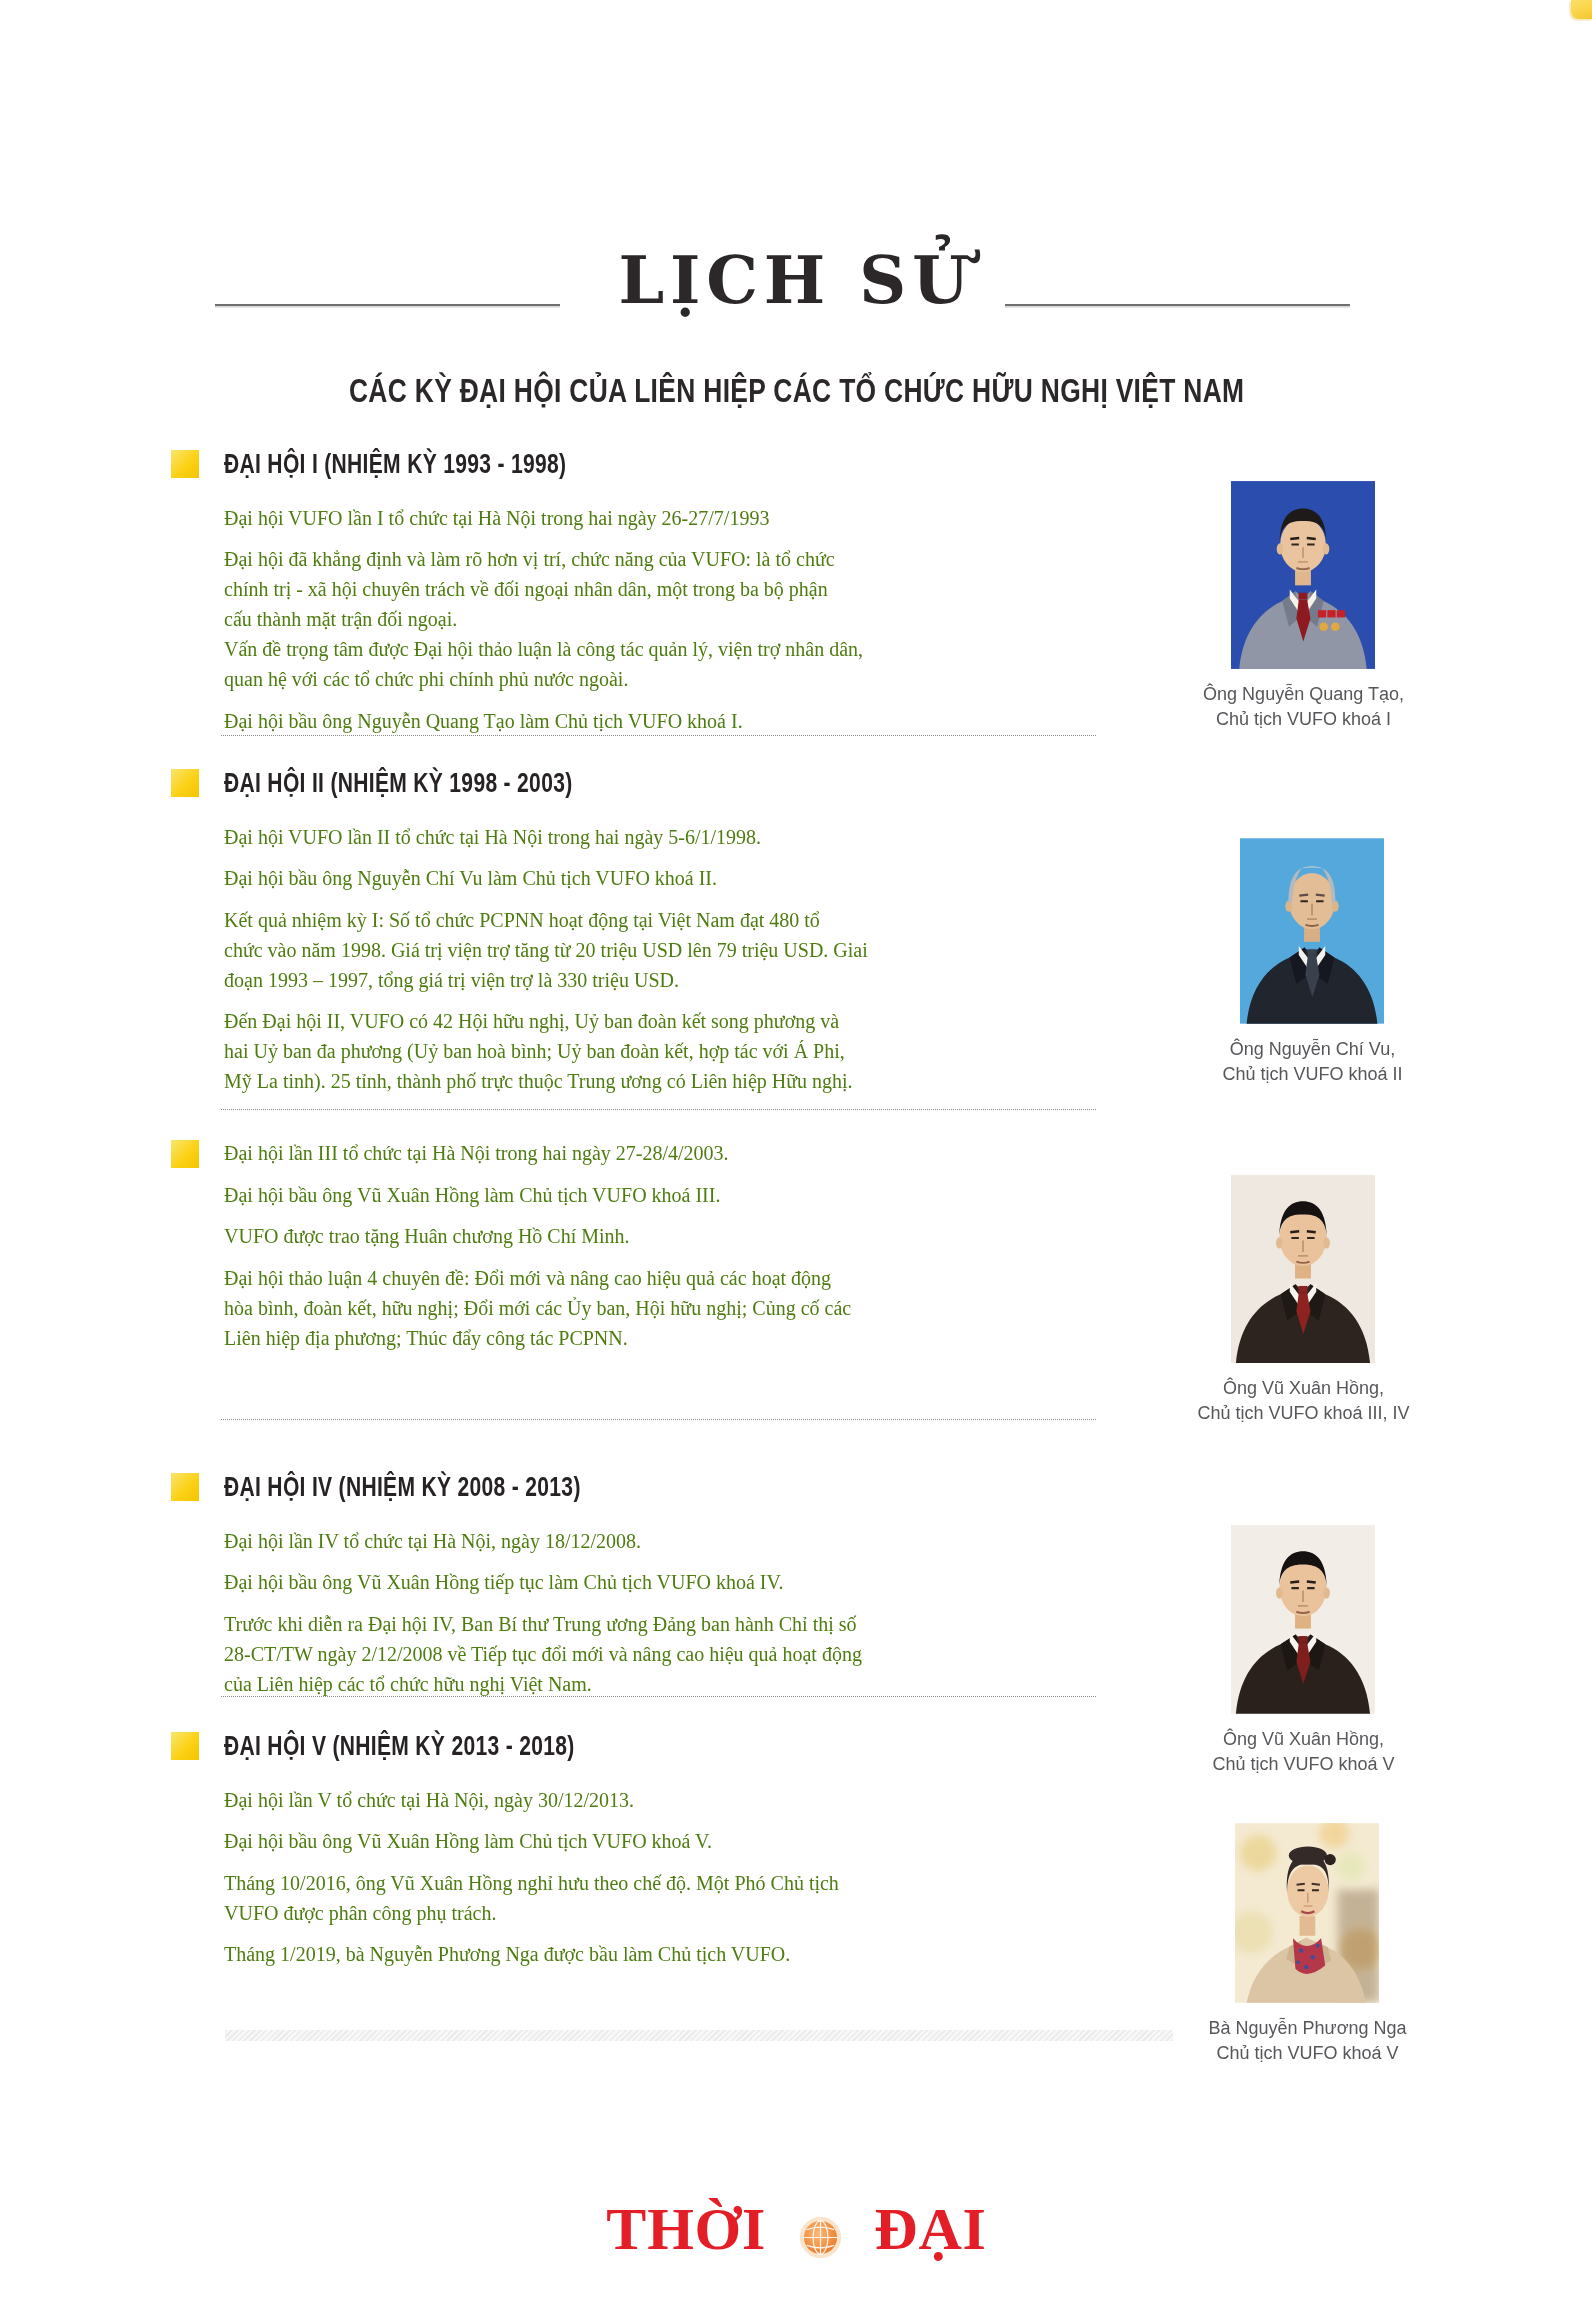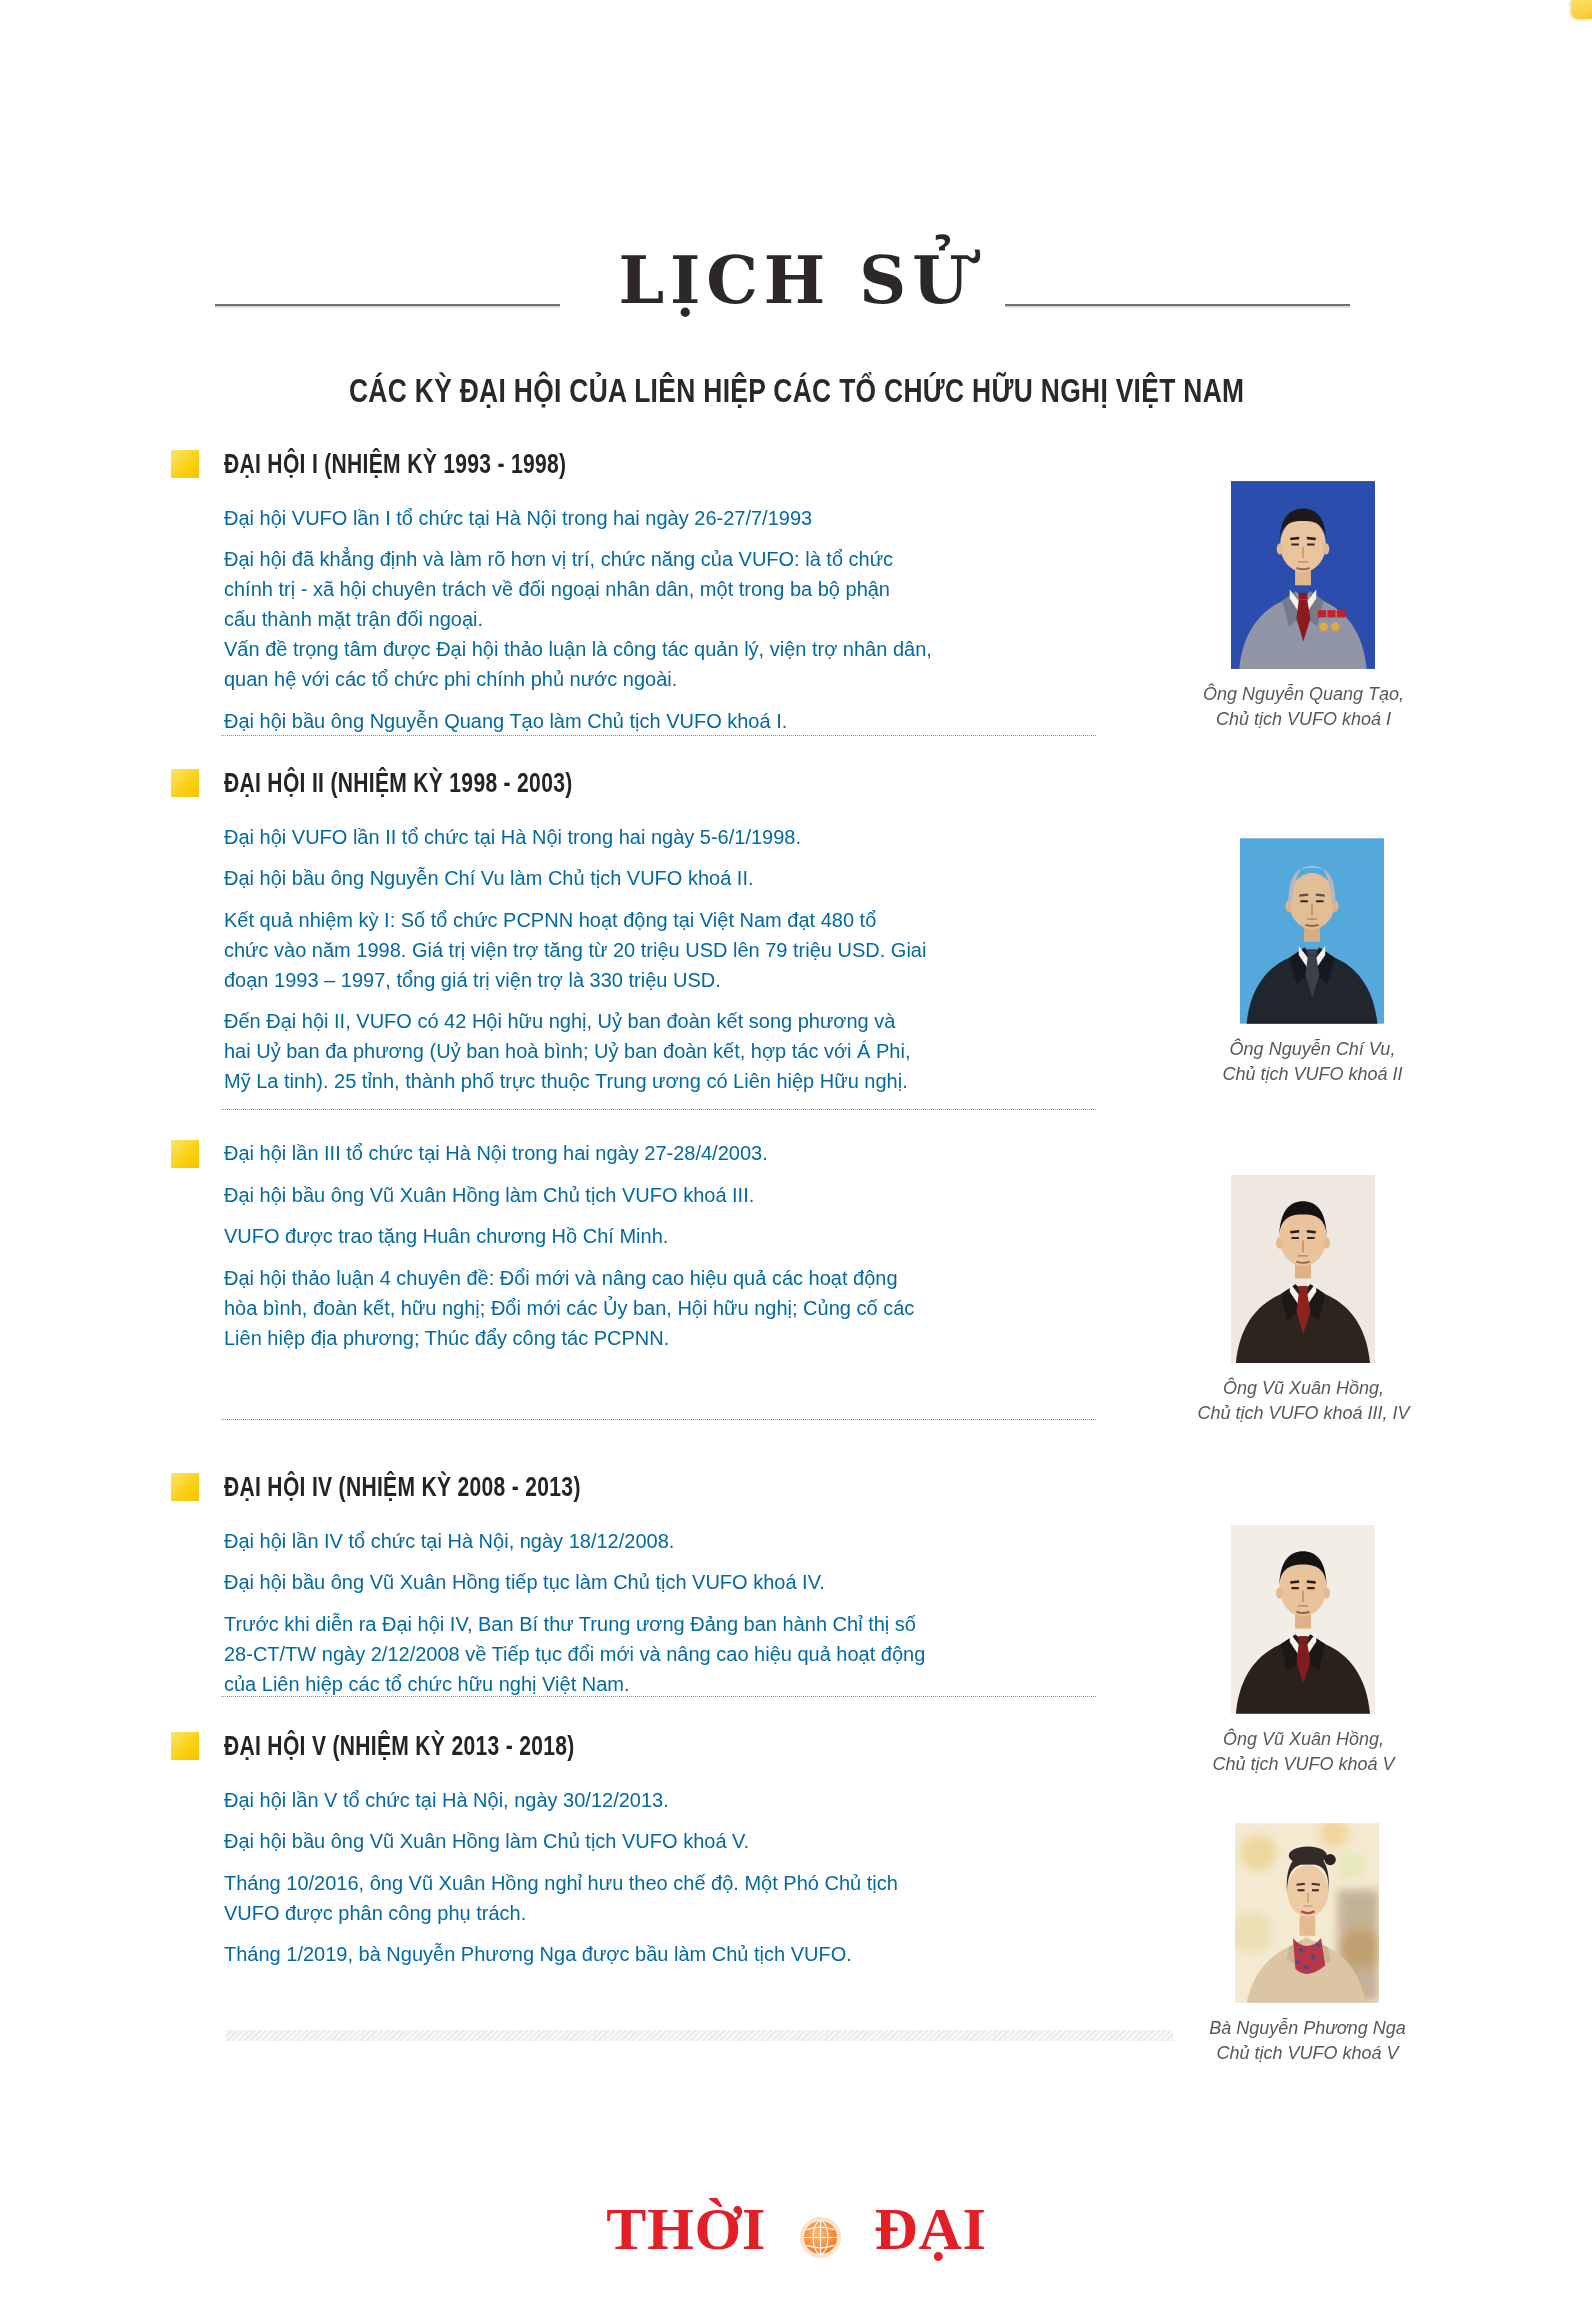--- a/index.html
+++ b/index.html
@@ -32,29 +32,29 @@
   }
   
   .section{position:absolute;left:171px;width:979px;}
   .bullet{
     position:absolute;left:0;top:1.7px;width:28px;height:28px;
     background:linear-gradient(135deg,#f7e66e 0%,#fcd116 55%,#f3c500 100%);
   }
   .sec-heading{margin:0 0 21.6px 53px;font-size:27px;line-height:33px;font-weight:bold;color:#272223;}
   .sec-heading > span{display:inline-block;transform:scaleX(.78);transform-origin:0 50%;white-space:nowrap;letter-spacing:0.4px;}
   .paras{margin-left:53px;width:817px;}
-  .paras p{margin:0 0 11.6px 0;font-size:20px;line-height:30px;color:#0369a1;white-space:pre-line;}
+  .paras p{margin:0 0 11.6px 0;font-size:20px;line-height:30px;color:#4d7c0f;white-space:pre-line;font-family:Liberation Serif, serif;}
   
   .separator{position:absolute;left:221px;width:875px;height:0;border-top:1.7px dotted #8c8c8c;}
   
   .figure{position:absolute;left:1231px;width:144px;}
   .figure svg{display:block;}
   .figure figcaption{
     width:299px;margin:13.3px 0 0 -77px;text-align:center;
-    font-size:18px;line-height:25px;color:#56575a;font-style:italic;
+    font-size:18px;line-height:25px;color:#56575a;
   }
   
   .footer-bar{
     position:absolute;left:225px;top:2030px;width:948px;height:10.8px;
     background:repeating-linear-gradient(135deg,#ebebeb 0 1.7px,#f8f8f8 1.7px 4.1px);
   }
   
   .logo{
     position:absolute;top:2187px;left:0;width:1593px;height:75px;
     display:flex;align-items:flex-end;justify-content:center;gap:40px;

